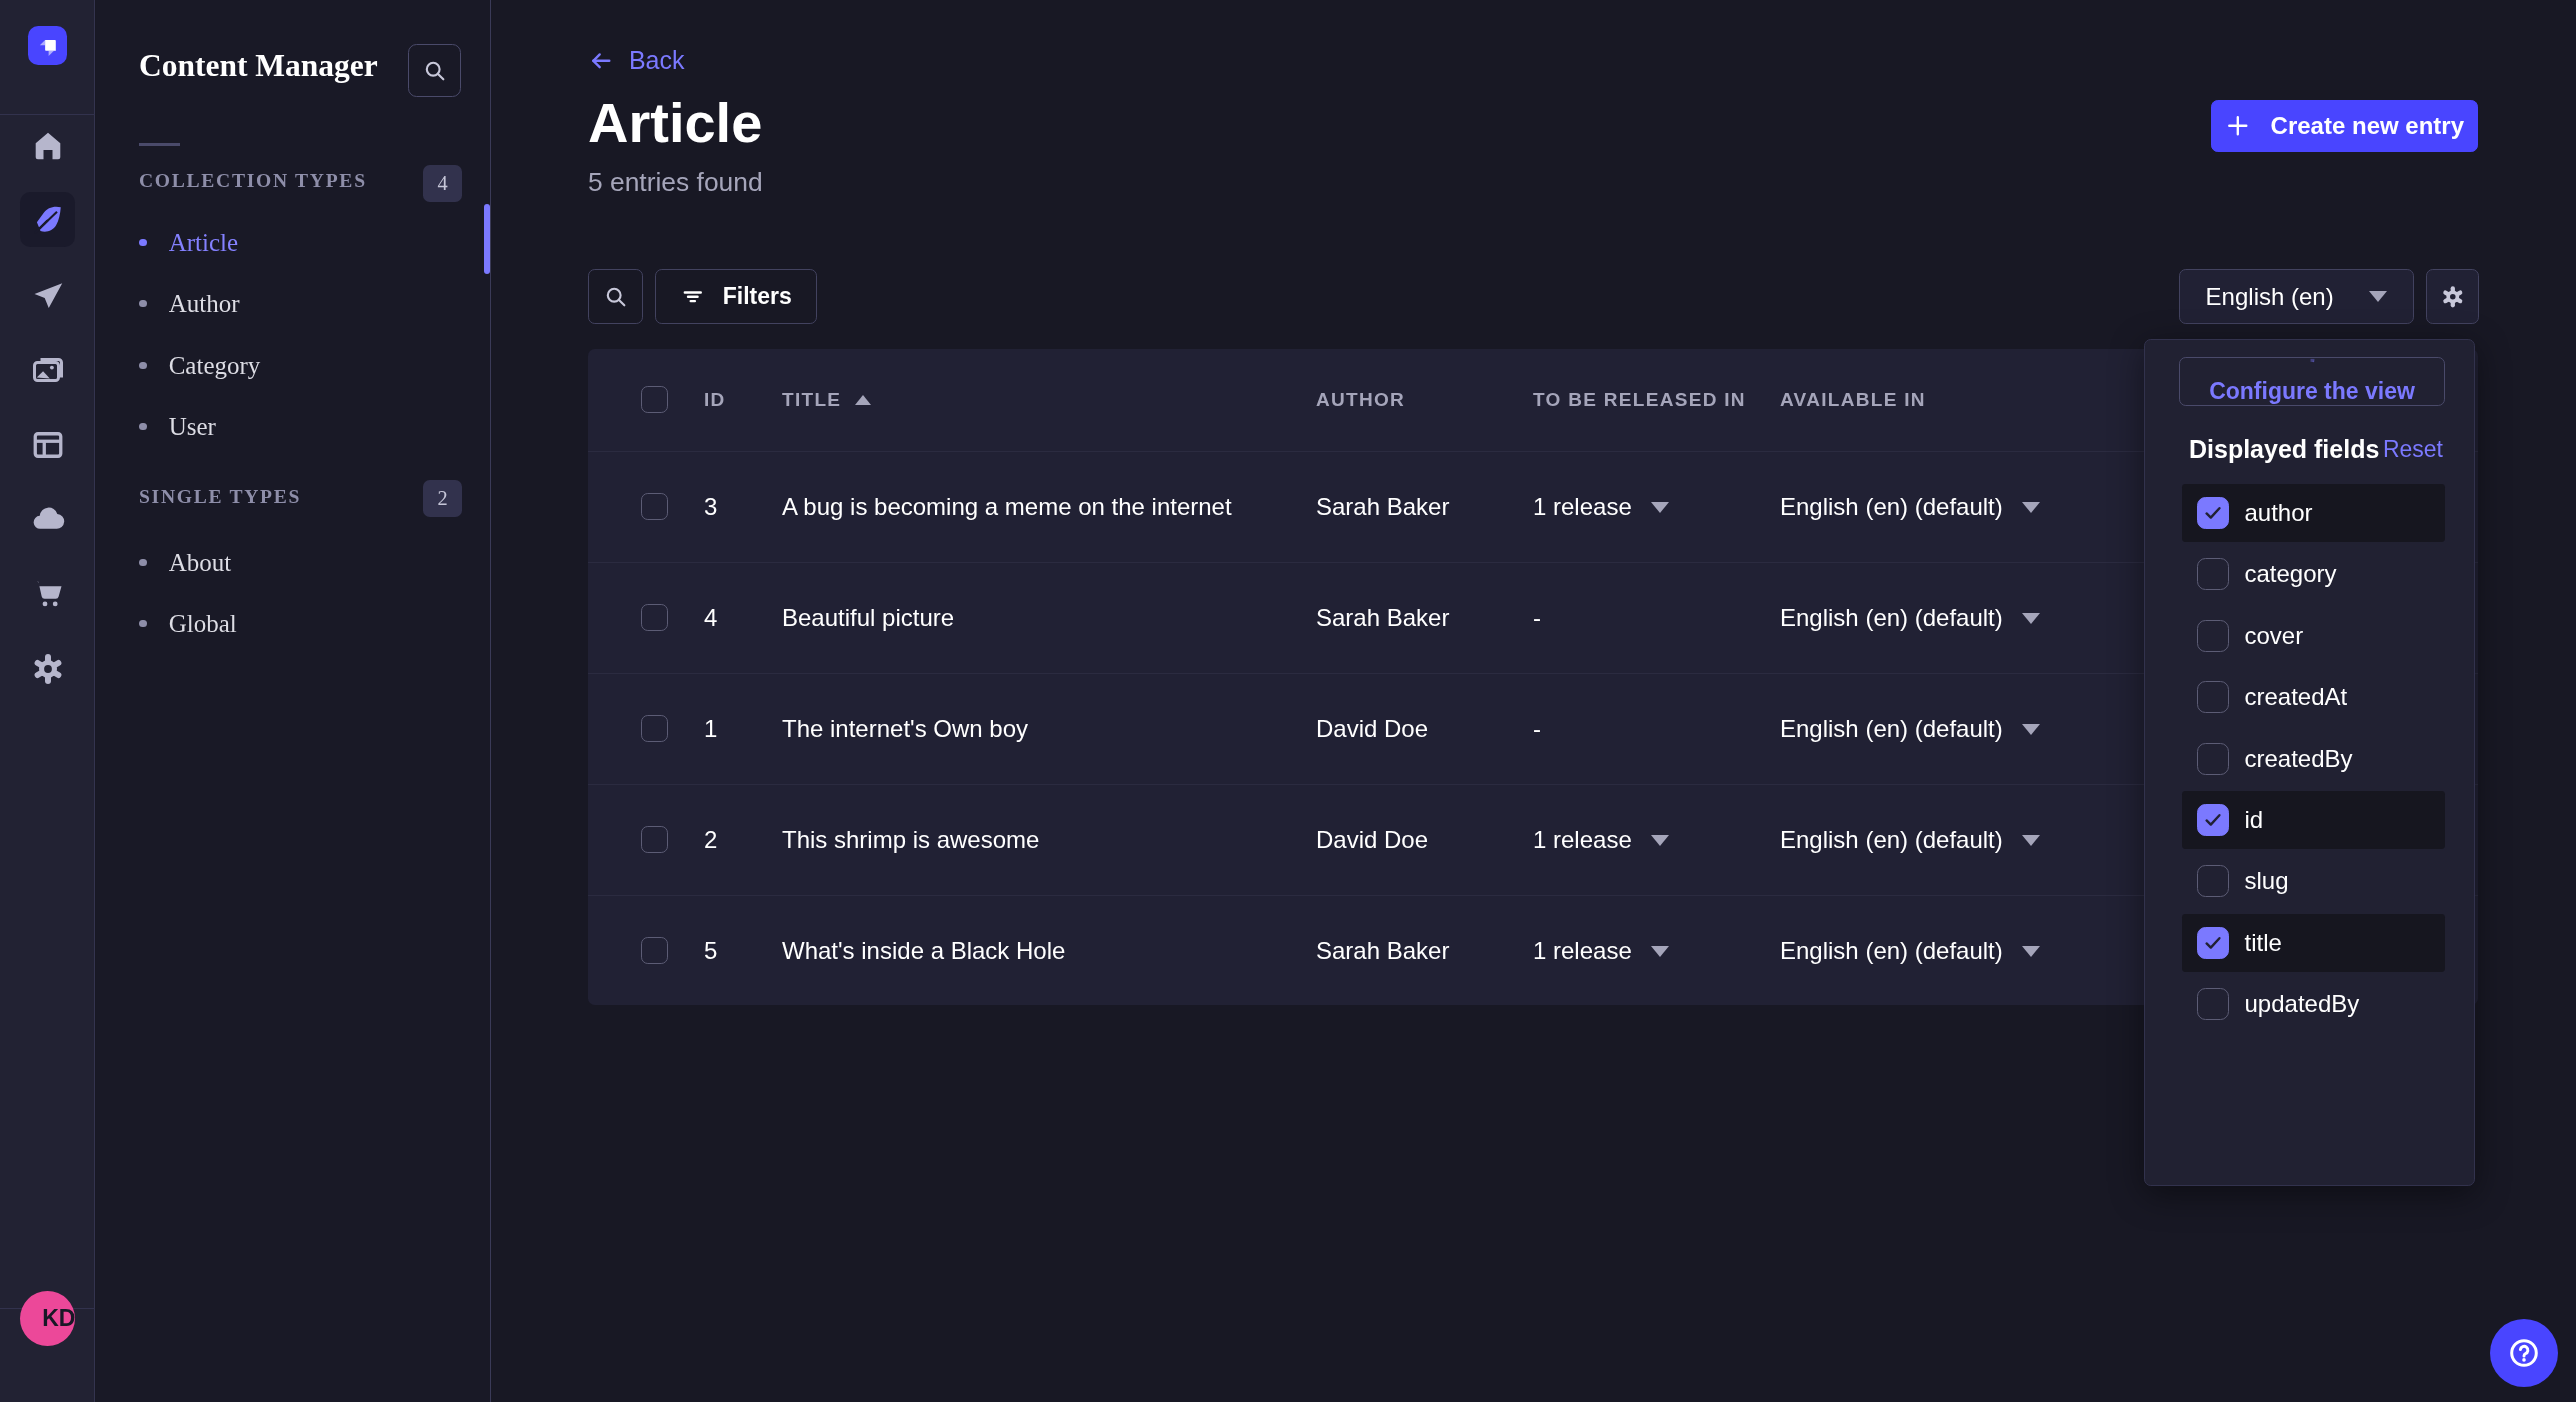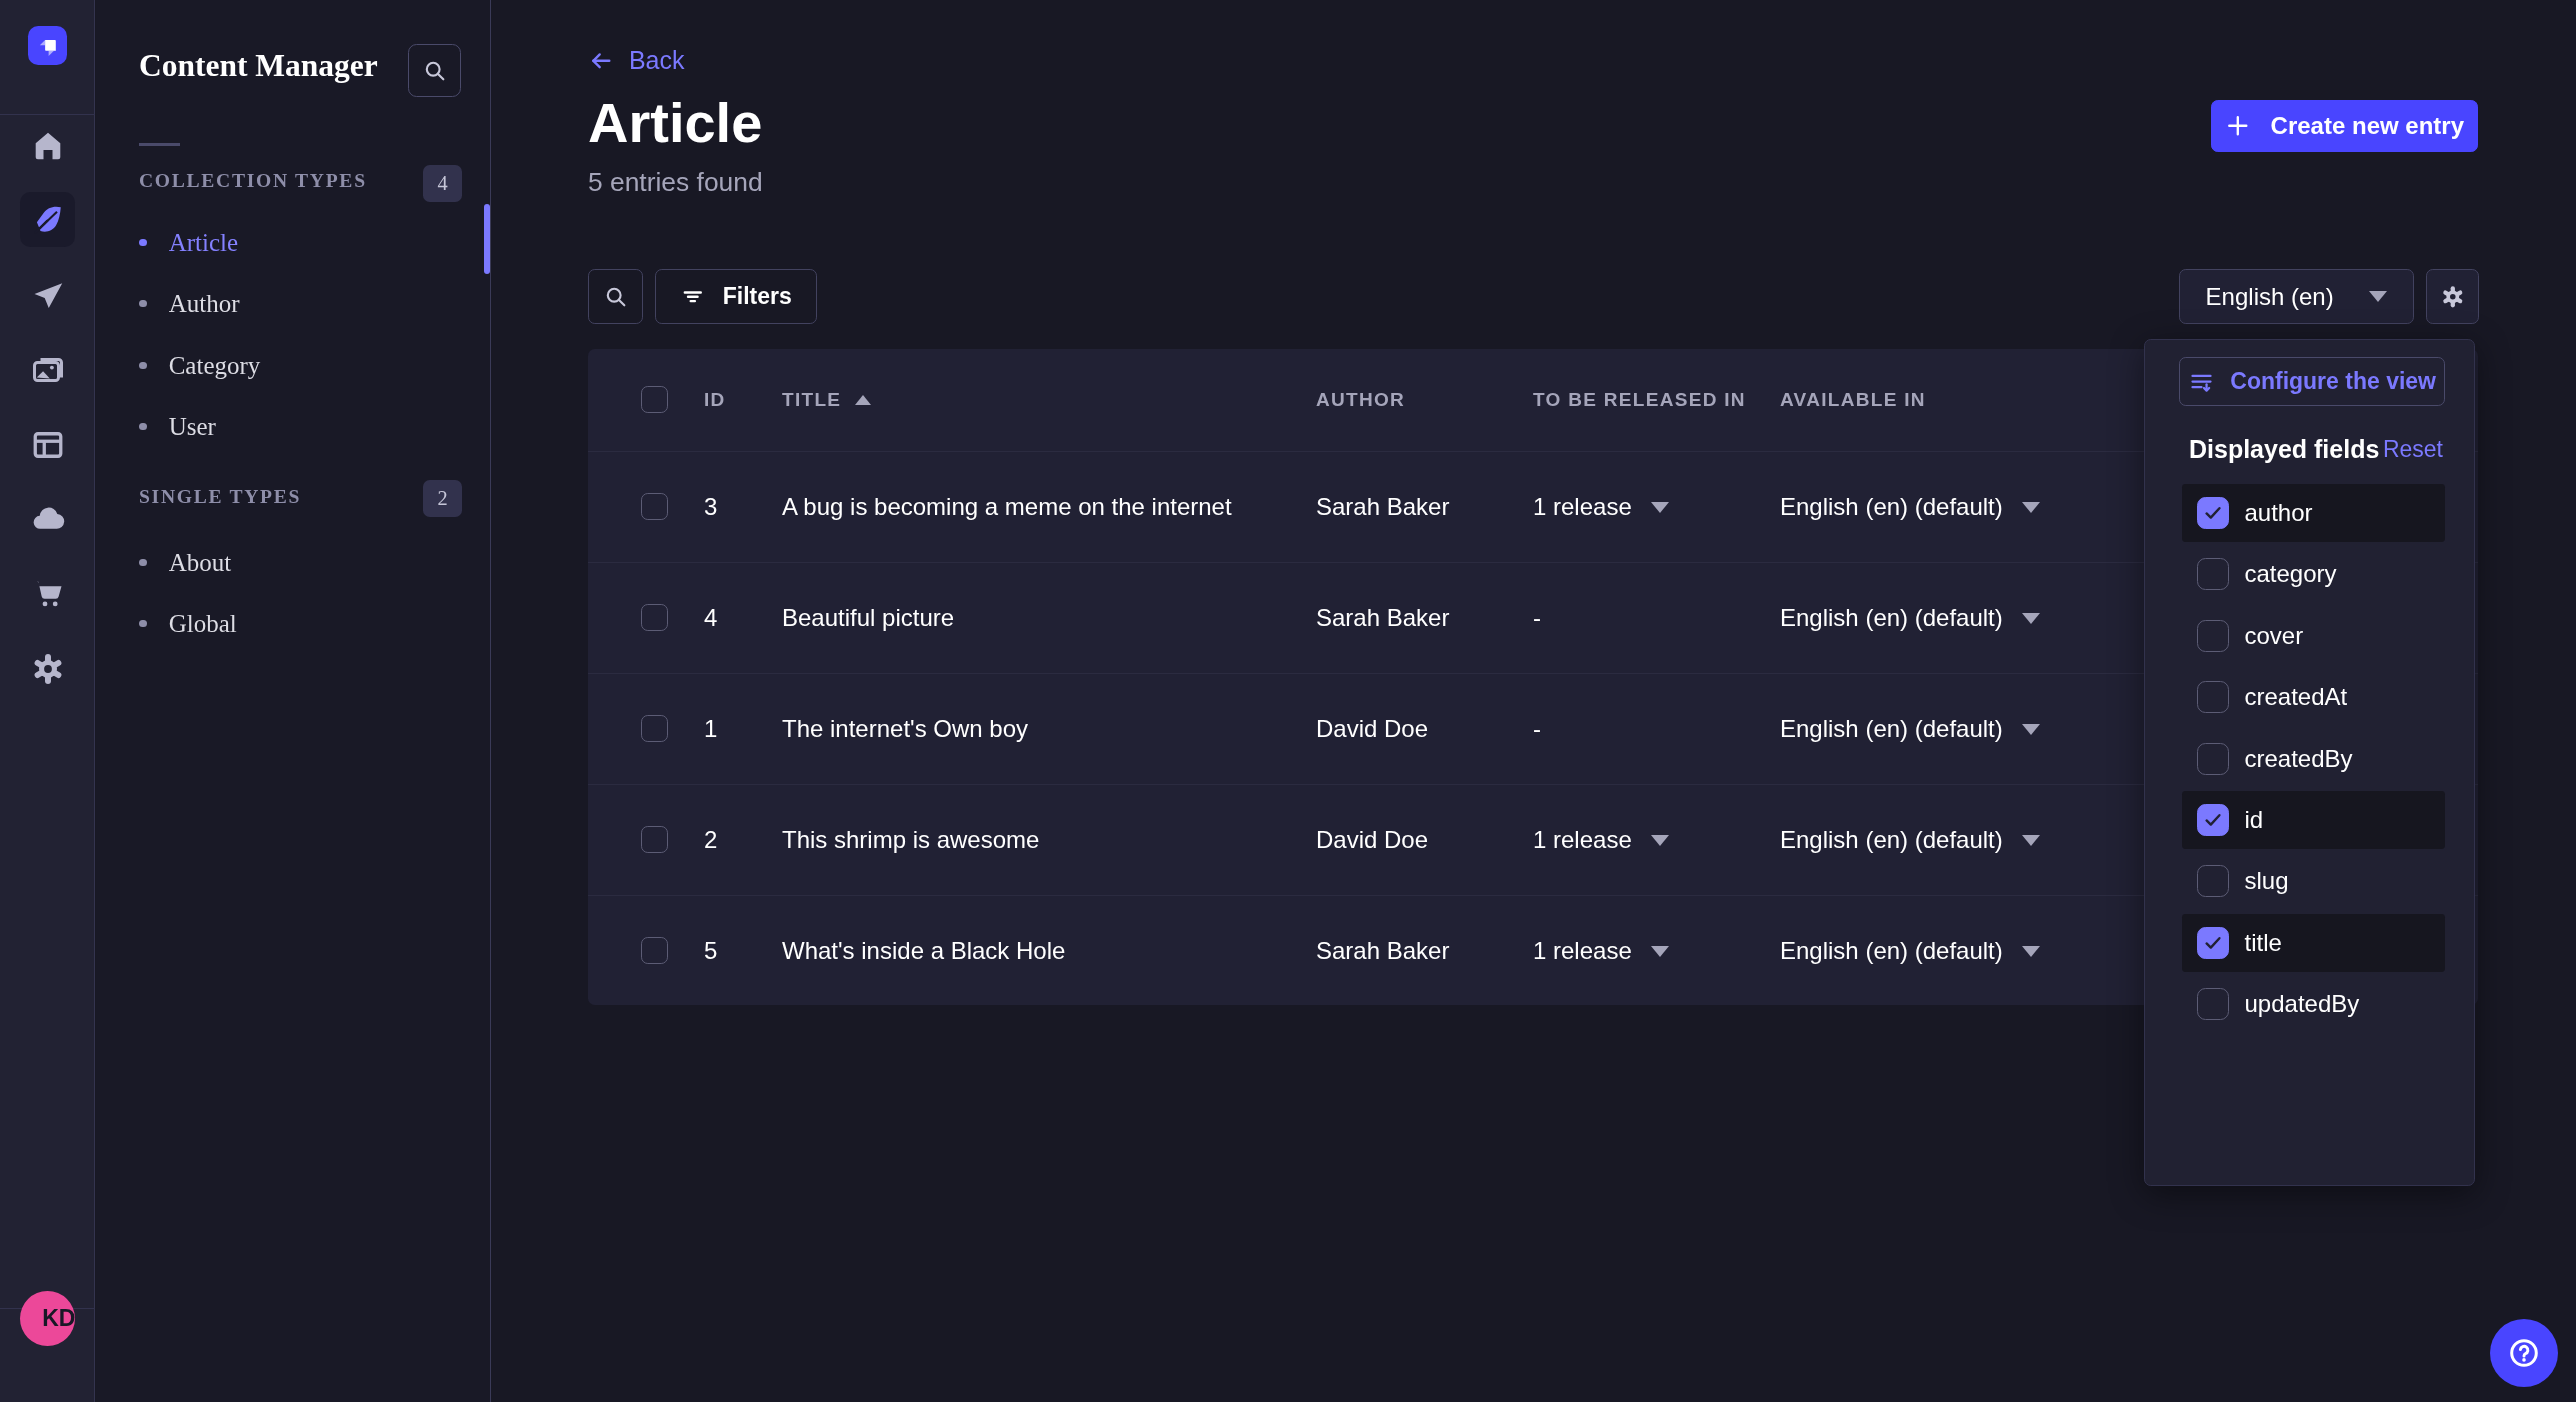--- a/index.html
+++ b/index.html
@@ -126,21 +126,21 @@
   
   .popover {
     position:absolute; left:1651px; top:339px; width:331px; height:847px;
     background:#212132; border:0.9px solid #32324d; border-radius:6.8px;
     box-shadow:0 8.5px 34px rgba(0,0,0,0.45); z-index:6;
   }
   .configure-btn {
     position:absolute; left:34px; top:17px; width:266px; height:49px;
     background:transparent; border:0.9px solid #4a4a6a; border-radius:6.8px; cursor:pointer;
     display:flex; align-items:center; justify-content:center; gap:15.3px;
-    color:#7b79ff; font-size:23px; font-weight:600; font-family:inherit;
+    color:#7b79ff; font-size:23px; font-weight:600; font-family:inherit;flex-direction:column;
   }
   .fields-head { position:absolute; left:44px; right:31px; top:95px; display:flex; justify-content:space-between; align-items:center; }
   .fields-title { font-size:25px; font-weight:700; color:#ffffff; }
   .reset-link { font-size:23px; color:#7b79ff; cursor:pointer; background:none; border:none; font-family:inherit; }
   .fields-list { position:absolute; left:37px; right:29px; top:144px; display:flex; flex-direction:column; gap:3.4px; }
   .field {
     height:58px; border-radius:3.4px; display:flex; align-items:center; padding-left:14.5px; gap:16px; cursor:pointer;
   }
   .field.checked { background:#16161f; }
   .fcheck {

